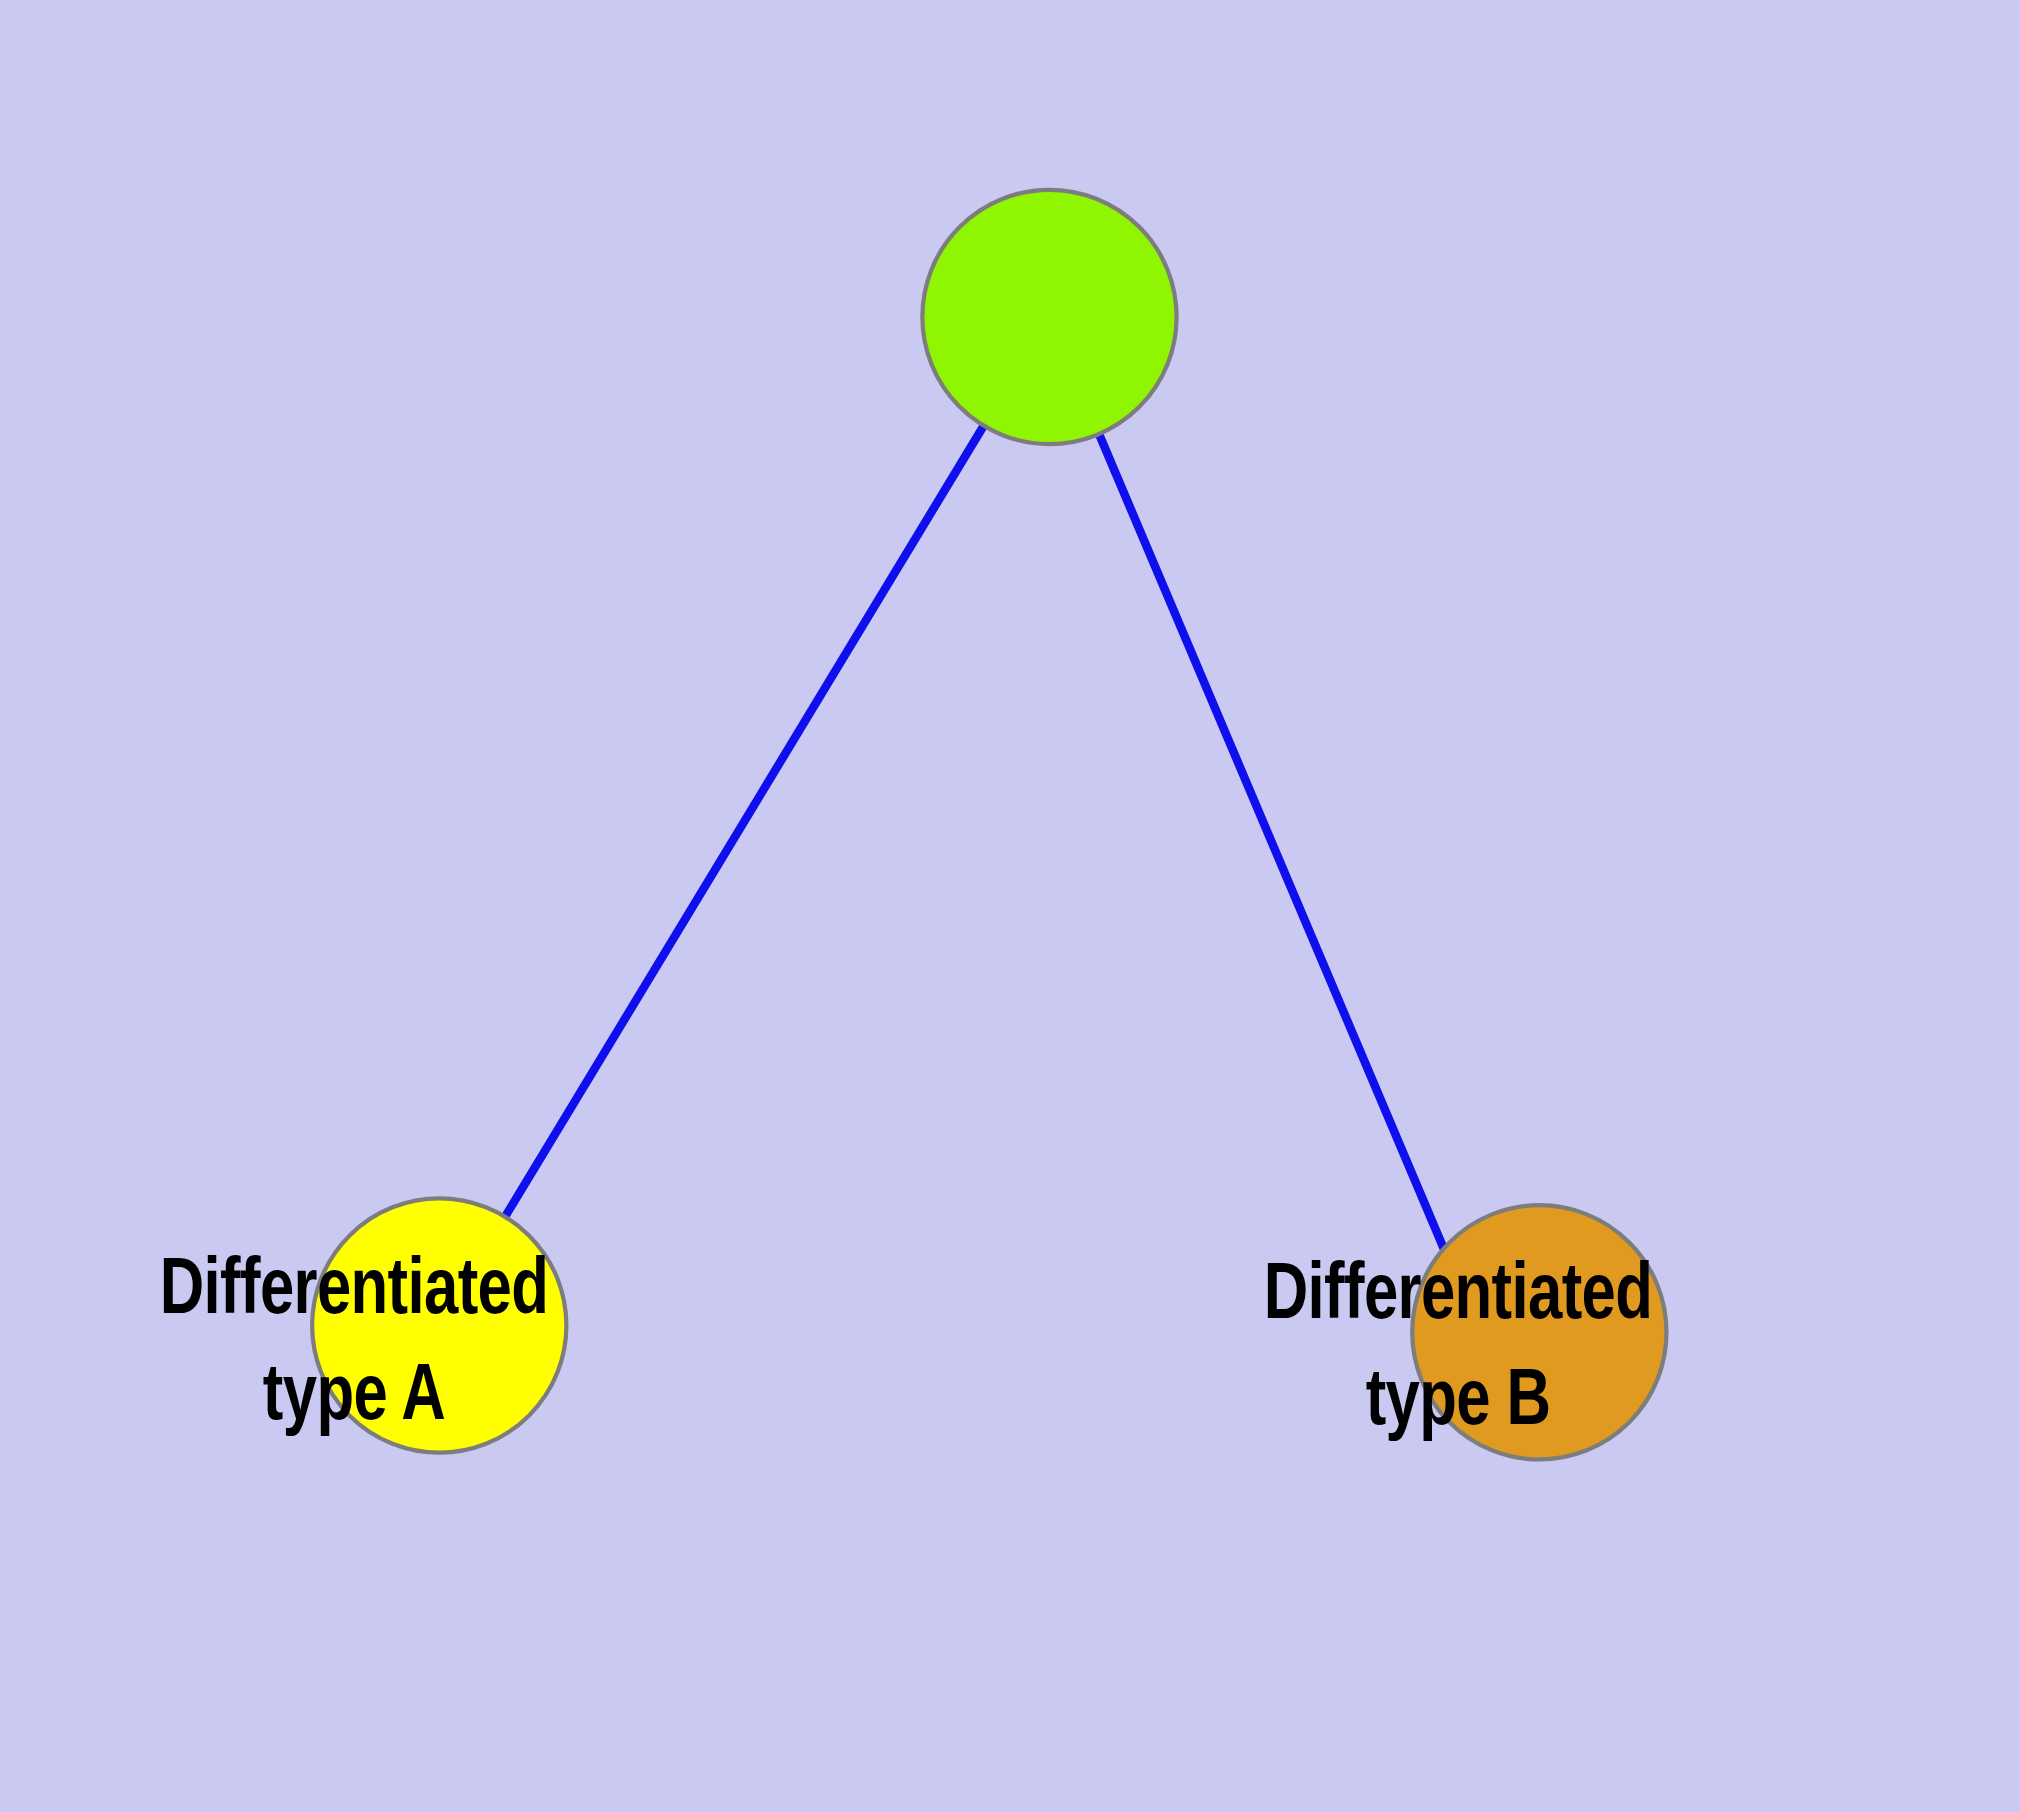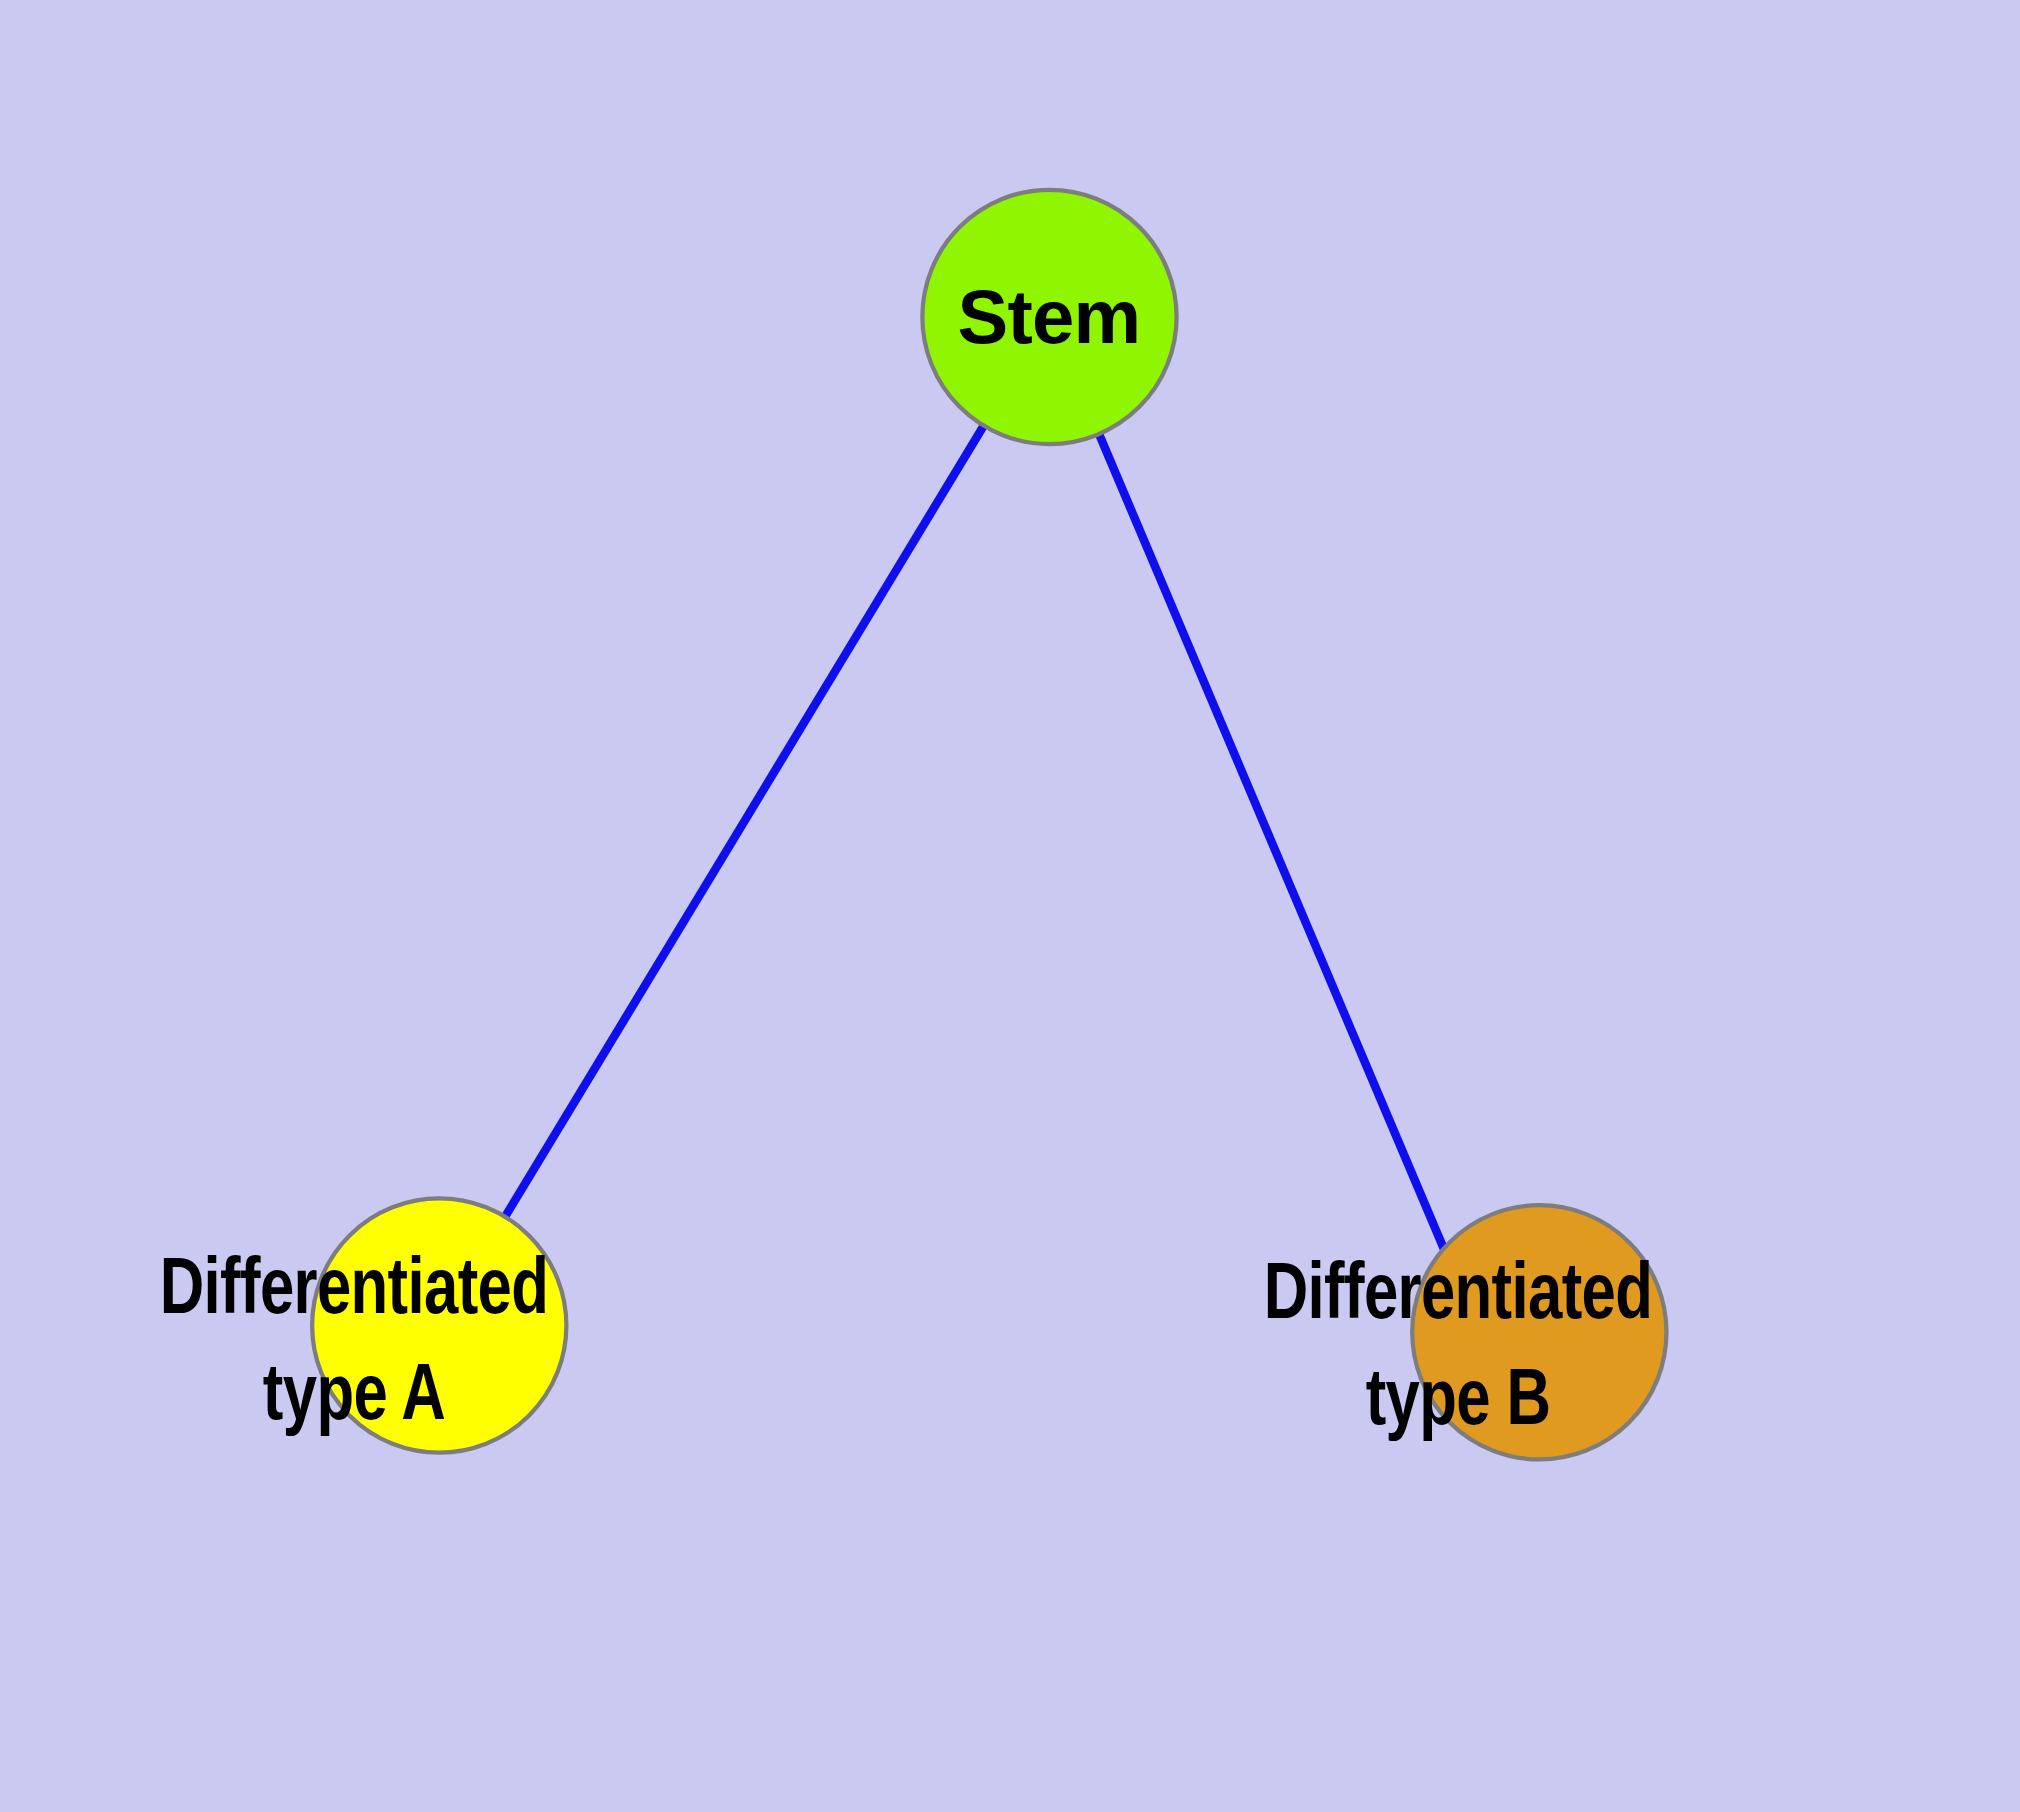--- a/index.html
+++ b/index.html
@@ -67,21 +67,20 @@
 
     <line class="edge" x1="1238" y1="374" x2="1745" y2="1572" stroke="#0f0fee"></line>
 
     <circle class="node-circle" cx="1238" cy="374" r="150" fill="#8ff500" stroke="#7d7d7d"></circle>
 
     <circle class="node-circle" cx="518" cy="1564" r="150" fill="#ffff00" stroke="#7d7d7d"></circle>
 
     <circle class="node-circle" cx="1816" cy="1572" r="150" fill="#e09a1f" stroke="#7d7d7d"></circle>
   </svg>
 
-  <div class="node-label label-stem">Stem</div>
 
   <div class="node-label label-a">Differentiated
 type A</div>
 
   <div class="node-label label-b">Differentiated
 type B</div>
 
 </div>
 
 

